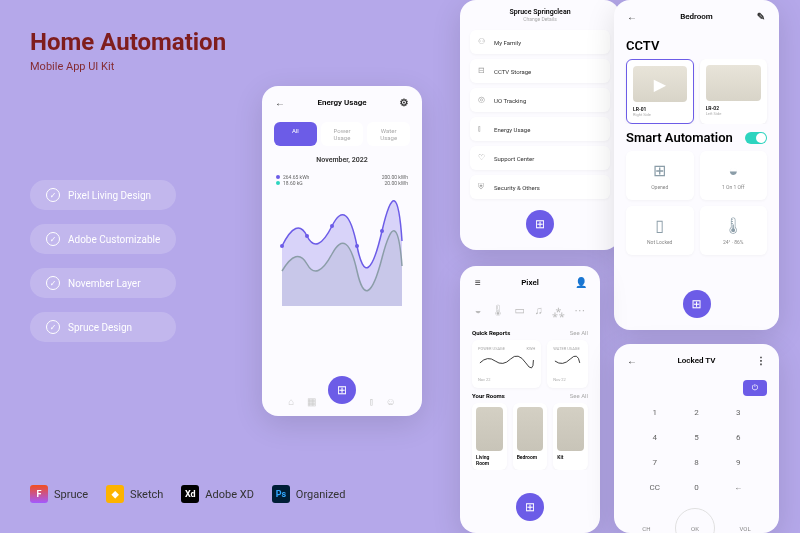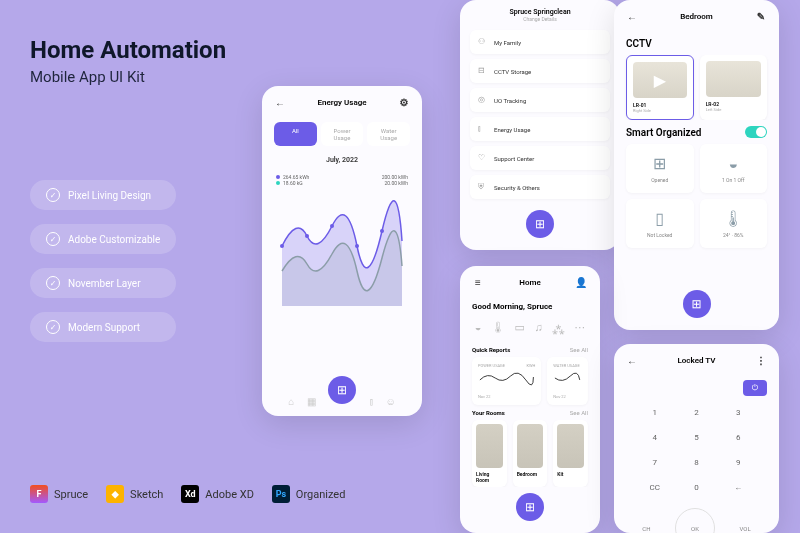--- a/index.html
+++ b/index.html
@@ -1,19 +1,19 @@
 <!DOCTYPE html>
 <html><head>
 <meta charset="utf-8">
 <style>
 *{margin:0;padding:0;box-sizing:border-box;font-family:-apple-system,BlinkMacSystemFont,'Segoe UI',Roboto,sans-serif}
 body{background:#b5a8ea;width:800px;height:533px;overflow:hidden;position:relative}
-.hero{position:absolute;left:30px;top:36px;color:#0f172a}
+.hero{position:absolute;left:30px;top:28px;color:#7f1d1d}
 .hero h1{font-size:24px;font-weight:700;margin-bottom:4px}
-.hero p{font-size:15px;opacity:.9}
+.hero p{font-size:11px;opacity:.9}
 .features{position:absolute;left:30px;top:180px;display:flex;flex-direction:column;gap:14px}
 .feature{background:rgba(255,255,255,.18);border-radius:20px;padding:8px 16px;display:flex;align-items:center;gap:8px;color:#fff;font-size:10px}
 .feature .check{width:14px;height:14px;border:1.5px solid #fff;border-radius:50%;display:flex;align-items:center;justify-content:center;font-size:8px}
 .tools{position:absolute;left:30px;bottom:30px;display:flex;gap:18px;align-items:center}
 .tool{display:flex;align-items:center;gap:6px;font-size:11px;color:#333}
 .tool-icon{width:18px;height:18px;border-radius:3px;display:flex;align-items:center;justify-content:center;font-size:9px;font-weight:700;color:#fff}
 .figma{background:linear-gradient(#f24e1e,#a259ff)}
 .sketch{background:#fdb300}
 .xd{background:#000000}
 .ps{background:#001e36;color:#31a8ff}
@@ -39,21 +39,21 @@
 
 #p2{left:460px;top:0;width:160px;height:250px}
 .profile-name{text-align:center;font-size:7px;font-weight:600;padding-top:8px}
 .profile-sub{text-align:center;font-size:5px;color:#aaa;margin-bottom:8px}
 .menu-list{padding:0 10px;display:flex;flex-direction:column;gap:5px}
 .menu-item{background:#fff;border-radius:6px;padding:7px 8px;display:flex;align-items:center;gap:6px;font-size:6px;color:#333;box-shadow:0 1px 3px rgba(0,0,0,.04)}
 .menu-icon{width:10px;height:10px;opacity:.5;font-size:8px}
 
 
 #p3{left:614px;top:0;width:165px;height:330px}
-.section-row{display:flex;justify-content:space-between;align-items:center;padding:6px 12px;font-size:10px;font-weight:600}
+.section-row{display:flex;justify-content:space-between;align-items:center;padding:6px 12px;font-size:13px;font-weight:600}
 .cctv-row{display:flex;gap:6px;padding:0 12px;overflow:hidden}
 .cctv-card{background:#fff;border-radius:6px;padding:6px;width:75px;box-shadow:0 1px 3px rgba(0,0,0,.06)}
 .cctv-card.active{border:1px solid #6c5ce7}
 .cctv-img{width:100%;height:36px;background:linear-gradient(#e8e4d9,#d8d4c8);border-radius:4px;position:relative;display:flex;align-items:center;justify-content:center}
 .cctv-label{font-size:5px;margin-top:4px;font-weight:600}
 .cctv-sub{font-size:4px;color:#aaa}
 .util-grid{display:grid;grid-template-columns:1fr 1fr;gap:6px;padding:0 12px}
 .util-card{background:#fff;border-radius:6px;padding:10px 6px;text-align:center;box-shadow:0 1px 3px rgba(0,0,0,.04)}
 .util-icon{font-size:16px;color:#8b9da8;margin-bottom:4px}
 .util-label{font-size:5px;color:#888}
@@ -101,21 +101,21 @@
   <div class="feature">
       <span class="check">✓</span>
       <span>Adobe Customizable</span>
     </div>
   <div class="feature">
       <span class="check">✓</span>
       <span>November Layer</span>
     </div>
   <div class="feature">
       <span class="check">✓</span>
-      <span>Modern Support</span>
+      <span>Spruce Design</span>
     </div>
 </div>
 
 <div class="tools">
   <div class="tool">
       <span class="tool-icon figma">F</span>
       <span>Spruce</span>
     </div>
   <div class="tool">
       <span class="tool-icon sketch">◆</span>
@@ -135,21 +135,21 @@
   <div class="phone-header">
     <span class="icon-sm">←</span>
     <span class="title">Energy Usage</span>
     <span class="icon-sm">⚙</span>
   </div>
   <div class="tabs">
     <div class="tab active">All</div>
     <div class="tab">Power Usage</div>
     <div class="tab">Water Usage</div>
   </div>
-  <div class="month">July, 2022</div>
+  <div class="month">November, 2022</div>
   <div class="legend">
     <div class="legend-item">
         <span class="dot" style="background:#6c5ce7"></span>
         <span>264.65 kWh</span>
       </div>
     <div class="legend-item">
         <span>200.00 kWh</span>
       </div>
   </div>
   <div class="legend">
@@ -233,21 +233,21 @@
       <div class="cctv-label">LR-01</div>
       <div class="cctv-sub">Right Side</div>
     </div>
     <div class="cctv-card">
       <div class="cctv-img"></div>
       <div class="cctv-label">LR-02</div>
       <div class="cctv-sub">Left Side</div>
     </div>
   </div>
   <div class="section-row">
-    <span>Smart Organized</span>
+    <span>Smart Automation</span>
     <span class="toggle"></span>
   </div>
   <div class="util-grid">
     <div class="util-card">
         <div class="util-icon">⊞</div>
         <div class="util-label">Opened</div>
       </div>
     <div class="util-card">
         <div class="util-icon">◒</div>
         <div class="util-label">1 On 1 Off</div>
@@ -260,24 +260,23 @@
         <div class="util-icon">🌡</div>
         <div class="util-label">24° · 86%</div>
       </div>
   </div>
   <div class="fab">⊞</div>
 </div>
 
 <div id="p4" class="phone">
   <div class="phone-header">
     <span class="icon-sm">≡</span>
-    <span class="title">Home</span>
+    <span class="title">Pixel</span>
     <span class="icon-sm">👤</span>
   </div>
-  <div class="greet">Good Morning, Spruce</div>
   <div class="cat-row">
     <span>◒</span>
     <span>🌡</span>
     <span>▭</span>
     <span>♫</span>
     <span>⁂</span>
     <span>⋯</span>
   </div>
   <div class="sec-head">
       <span>Quick Reports</span>

